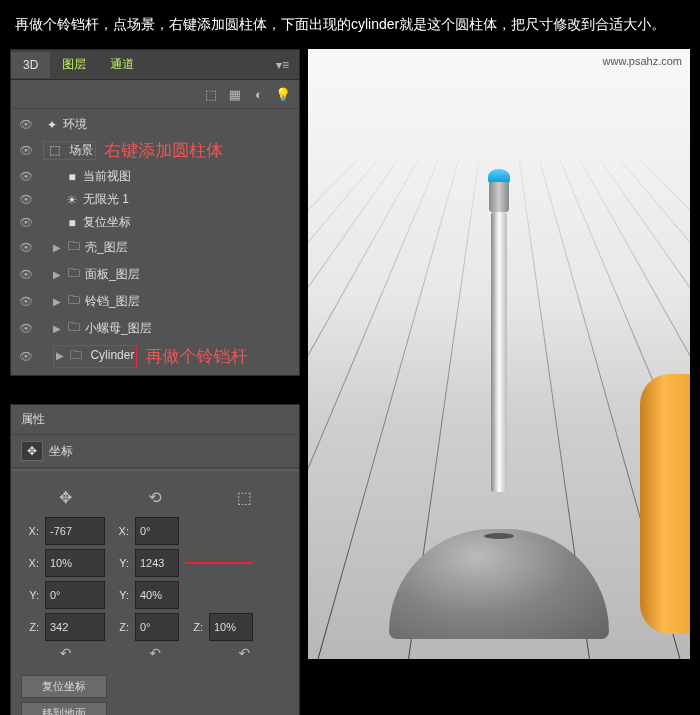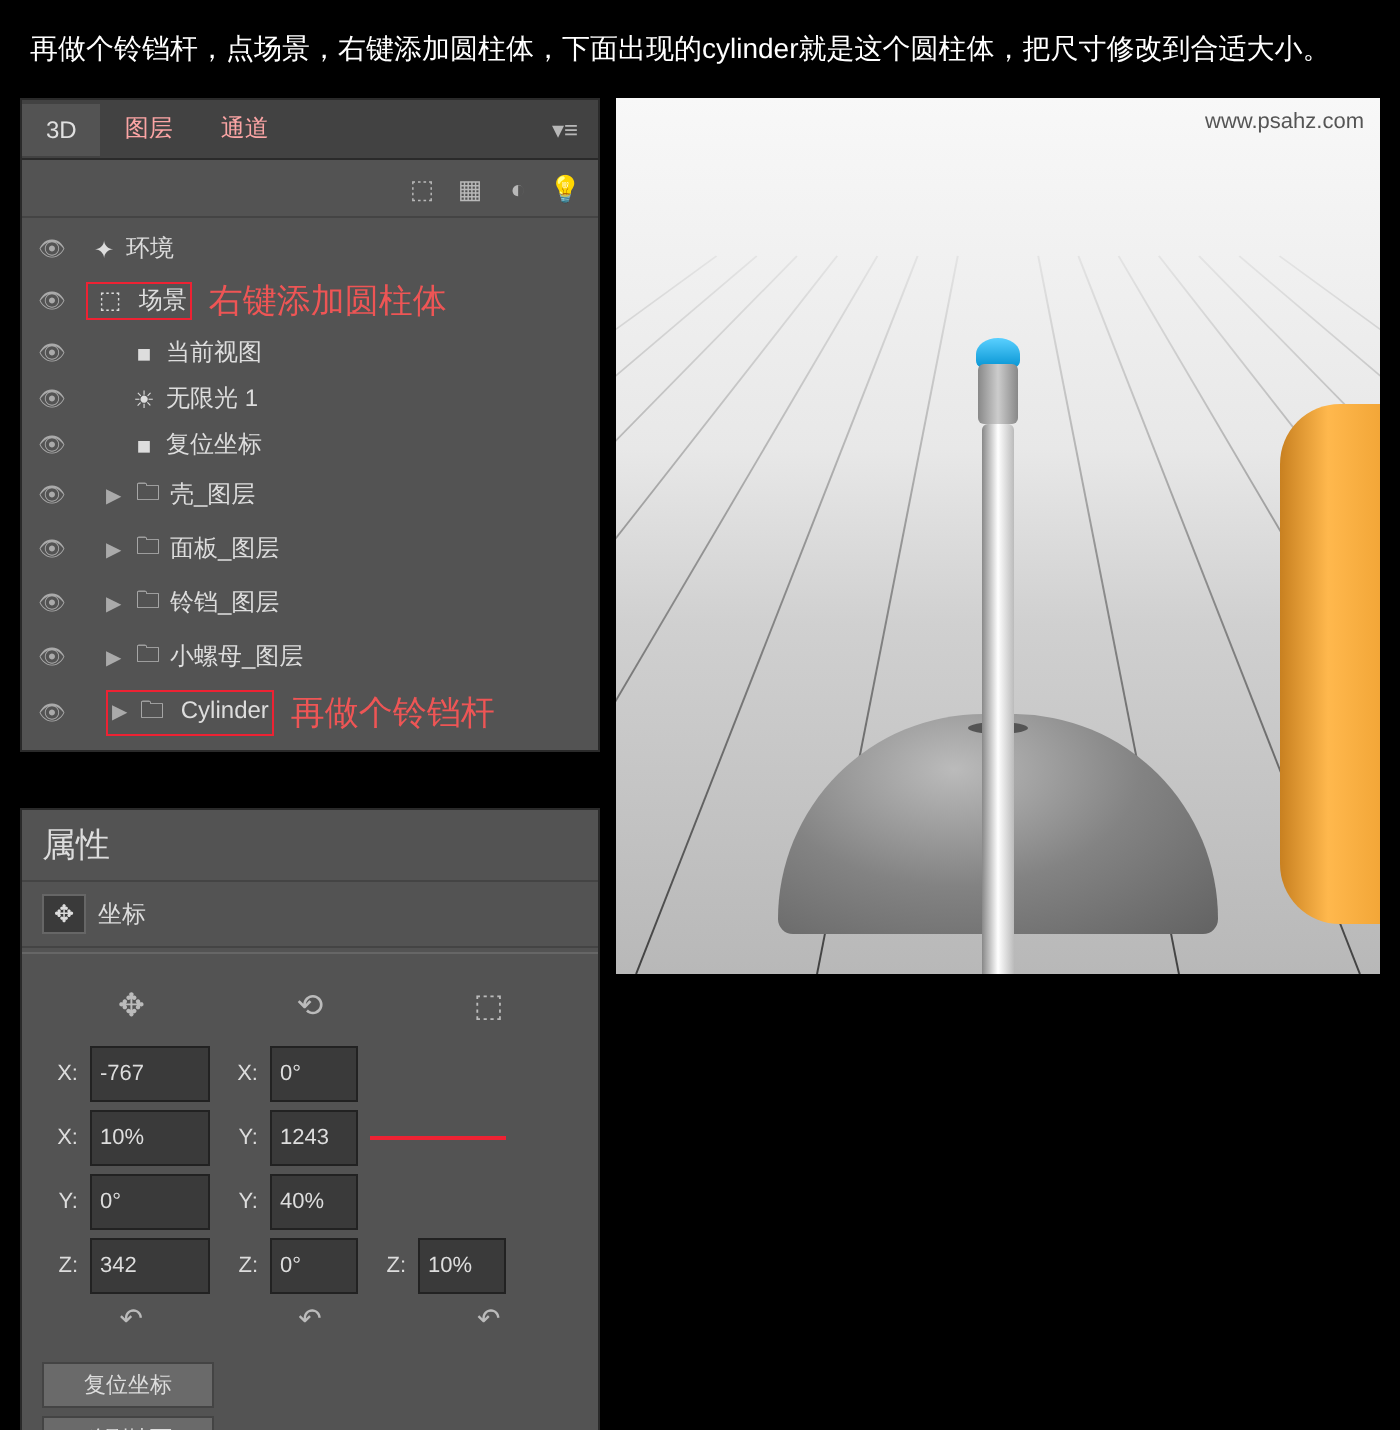--- a/index.html
+++ b/index.html
@@ -3,49 +3,49 @@
 <meta charset="utf-8">
 <style>
 *{margin:0;padding:0;box-sizing:border-box;font-family:"Microsoft YaHei",Arial,sans-serif}
 body{background:#000;width:700px;height:715px;position:relative;overflow:hidden}
 .instruction{color:#fff;font-size:14px;padding:12px 15px;line-height:1.8}
 .main{display:flex;padding:0 10px;gap:8px}
 .left-col{width:290px}
 .right-col{flex:1;position:relative}
 .panel{background:#535353;border:1px solid #2a2a2a;margin-bottom:28px}
 .tabs{display:flex;background:#424242;border-bottom:1px solid #2a2a2a;align-items:center}
-.tab{padding:6px 12px;color:#fca5a5;font-size:12px;cursor:pointer}
+.tab{padding:6px 12px;color:#bef264;font-size:12px;cursor:pointer}
 .tab.active{background:#535353;color:#e0e0e0}
 .tab-menu{margin-left:auto;padding:6px 10px;color:#b8b8b8;font-size:12px}
 .toolbar{display:flex;gap:8px;padding:6px 8px;justify-content:flex-end;align-items:center;border-bottom:1px solid #444}
 .tool-icon{width:16px;height:16px;display:inline-flex;align-items:center;justify-content:center;color:#b8b8b8;font-size:13px}
 .scene-list{padding:4px 0}
 .scene-row{display:flex;align-items:center;padding:3px 6px;color:#ddd;font-size:12px;min-height:22px}
 .scene-row .eye{width:18px;text-align:center;color:#aaa;font-size:11px}
 .scene-row .indent{display:inline-block}
 .scene-row .arrow{width:12px;color:#aaa;font-size:10px}
 .scene-row .ico{width:18px;display:inline-flex;align-items:center;justify-content:center}
 .scene-row .lbl{margin-left:2px}
 .redbox{border:1px solid #e23;padding:0 2px}
 .red-lbl{color:#e55;font-size:17px;margin-left:8px}
-.props-header{padding:6px 10px;color:#ddd;font-size:17px;background:#535353;border-bottom:1px solid #444}
+.props-header{padding:6px 10px;color:#ddd;font-size:12px;background:#535353;border-bottom:1px solid #444}
 .props-sub{display:flex;align-items:center;padding:6px 10px;color:#ddd;font-size:12px;gap:6px;border-bottom:1px solid #444}
 .props-sub .ico-box{width:22px;height:20px;background:#3a3a3a;border:1px solid #666;display:flex;align-items:center;justify-content:center}
 .coords{padding:8px 10px}
 .coord-icons{display:flex;justify-content:space-around;padding:6px 0 10px}
 .coord-ic{width:20px;height:20px;display:flex;align-items:center;justify-content:center;color:#bbb}
 .coord-grid{display:grid;grid-template-columns:18px 60px 18px 44px 18px 44px;gap:4px 6px;align-items:center}
 .coord-grid .cl{color:#ddd;font-size:11px;text-align:right}
 .coord-grid .cv{background:#3a3a3a;border:1px solid #222;color:#ddd;font-size:11px;padding:2px 4px;height:28px}
 .scale-redbox{grid-column:5/7;grid-row:1/4;border:1px solid #e23;pointer-events:none}
 .reset-row{display:flex;justify-content:space-around;padding:4px 0 8px}
 .reset-ic{color:#bbb;font-size:14px}
 .btn-row{display:flex;flex-direction:column;align-items:flex-start;gap:4px;padding:6px 0 10px}
 .btn{background:#6a6a6a;border:1px solid #444;color:#ddd;font-size:11px;padding:3px 20px;cursor:pointer}
-.viewport{width:100%;height:438px;background:linear-gradient(180deg,#f8f8f8 0%,#e8e8e8 40%,#d0d0d0 60%,#b8b8b8 100%);position:relative;overflow:hidden}
+.viewport{width:100%;height:610px;background:linear-gradient(180deg,#f8f8f8 0%,#e8e8e8 40%,#d0d0d0 60%,#b8b8b8 100%);position:relative;overflow:hidden}
 .watermark{position:absolute;right:8px;top:6px;font-size:11px;color:#555;z-index:20}
 svg.grid{position:absolute;top:0;left:0;width:100%;height:100%}
 .bellrod{position:absolute;left:50%;transform:translateX(-50%);top:120px;z-index:10}
 .rod{width:16px;height:280px;background:linear-gradient(90deg,#888,#fff,#bbb);border-radius:3px;margin:0 auto}
 .rodtop{width:20px;height:30px;background:linear-gradient(90deg,#888,#ccc,#888);margin:0 auto;border-radius:3px}
 .bluetop{width:22px;height:16px;background:linear-gradient(180deg,#5ad0ff,#0090d0);border-radius:50% 50% 30% 30%;margin:0 auto;margin-bottom:-3px}
 .dome{position:absolute;left:50%;transform:translateX(-50%);bottom:20px;width:220px;height:110px;background:radial-gradient(ellipse at 40% 25%,#bbb,#838383 50%,#626262);border-radius:110px 110px 8px 8px;z-index:5}
 .dome::after{content:"";position:absolute;top:4px;left:50%;transform:translateX(-50%);width:30px;height:6px;background:#555;border-radius:50%}
 .orange{position:absolute;right:-10px;bottom:25px;width:60px;height:260px;background:linear-gradient(90deg,#c88020,#ffb84d 40%,#eea030);border-radius:30px 0 0 30px;z-index:3}
 .divider{border-top:1px solid #666;margin:2px 0}

